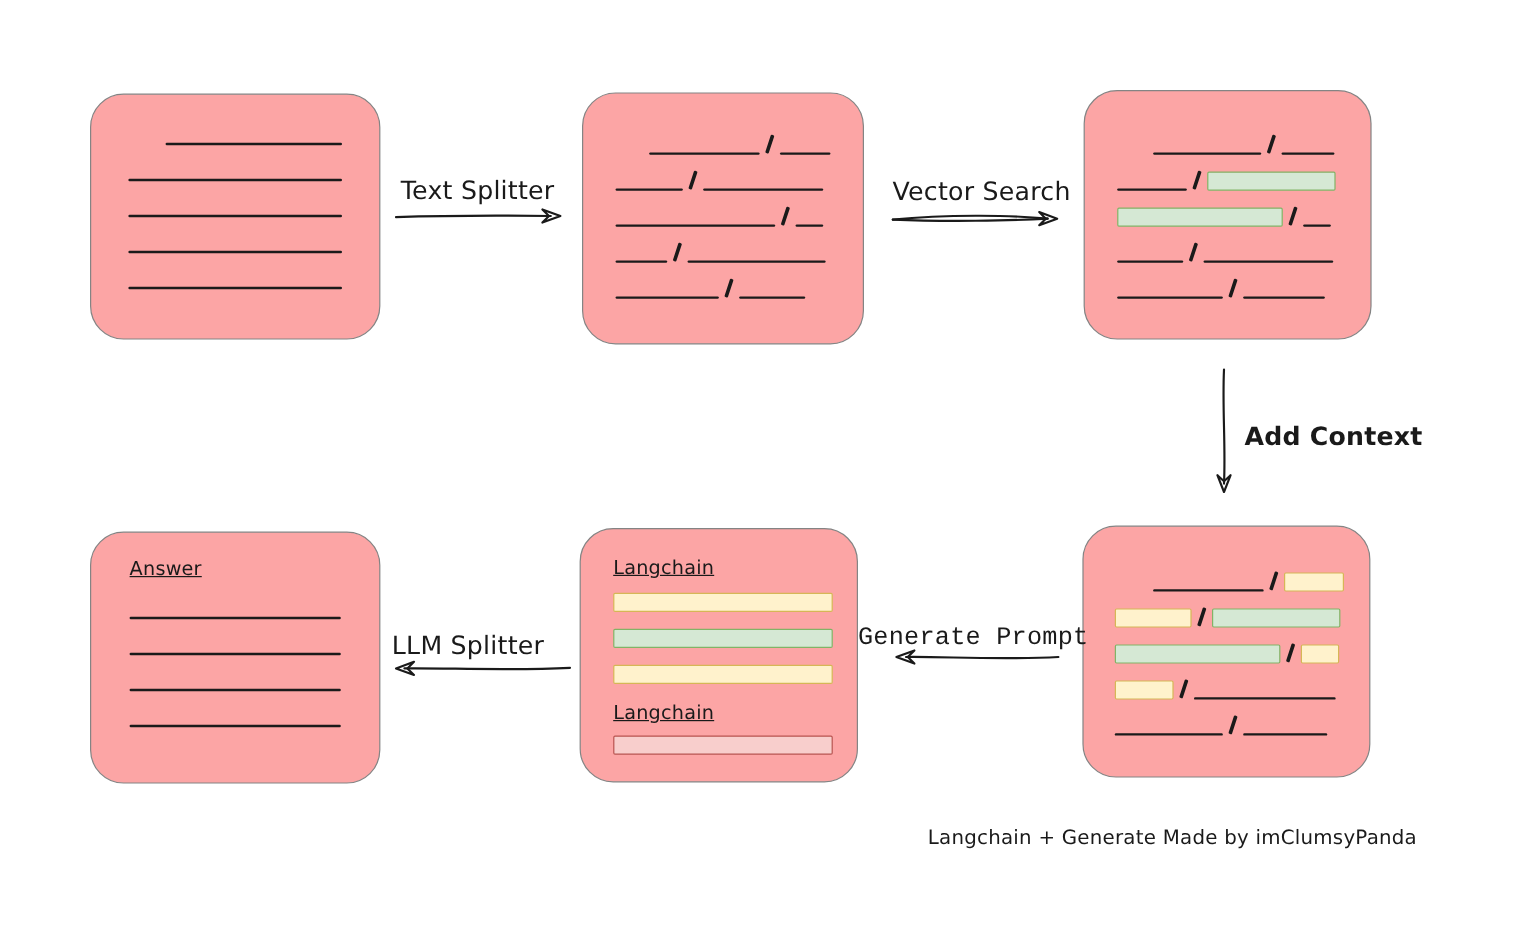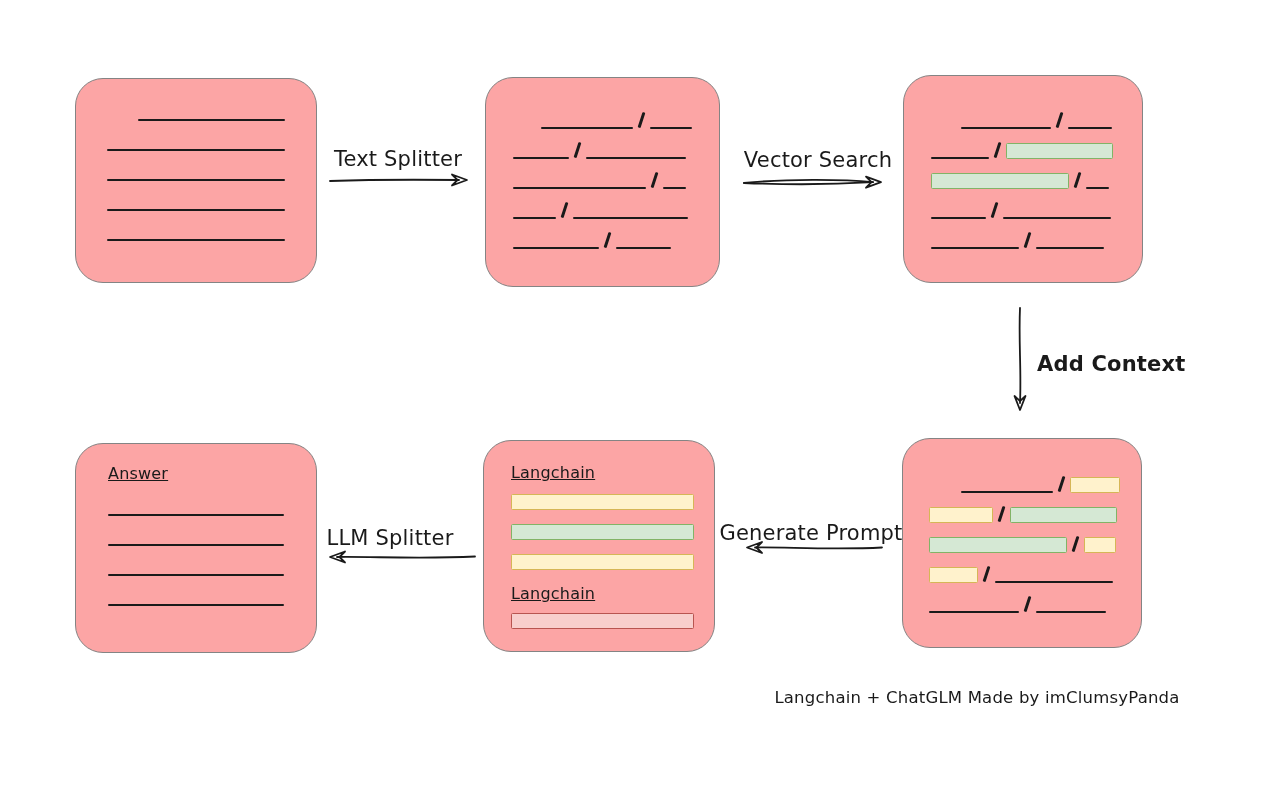--- a/index.html
+++ b/index.html
@@ -194,25 +194,25 @@
   <path d="M2,11 C 45,12.8 100,12 131,10.2"></path>
   <path d="M124,4.7 L139,10.2 L124,15.7 L129.5,10.2 Z"></path>
 </svg>
 
 <div class="arrow-label arrow-label--left" style="left:1037px; top:352px;font-weight:bold;">Add Context</div>
 <svg class="arrow" style="left:1010px; top:306px;" width="22" height="112" viewBox="0 0 22 112">
   <path d="M10,2 C 8.5,35 11.5,65 10,97"></path>
   <path d="M4.5,90 L10,104 L15.5,90 L10,95 Z"></path>
 </svg>
 
-<div class="arrow-label" style="left:811px; top:521px;">Generate Prompt</div>
+<div class="arrow-label" style="left:811px; top:521px;font-family:Liberation Mono, monospace;">Generate Prompt</div>
 <svg class="arrow" style="left:740px; top:538px;" width="144" height="20" viewBox="0 0 144 20">
   <path d="M142,9.5 C 95,12 45,9 15,9.5"></path>
   <path d="M22,4 L7,9.5 L22,15 L16.5,9.5 Z"></path>
 </svg>
 
 <div class="arrow-label" style="left:390px; top:526px;">LLM Splitter</div>
 <svg class="arrow" style="left:322px; top:547px;" width="155" height="20" viewBox="0 0 155 20">
   <path d="M153,9.5 C 100,12 50,9.5 15,10"></path>
   <path d="M23,4.5 L8,10 L23,15.5 L17.5,10 Z"></path>
 </svg>
 
-<div class="caption">Langchain + ChatGLM Made by imClumsyPanda</div>
+<div class="caption">Langchain + Generate Made by imClumsyPanda</div>
 
 </body></html>

